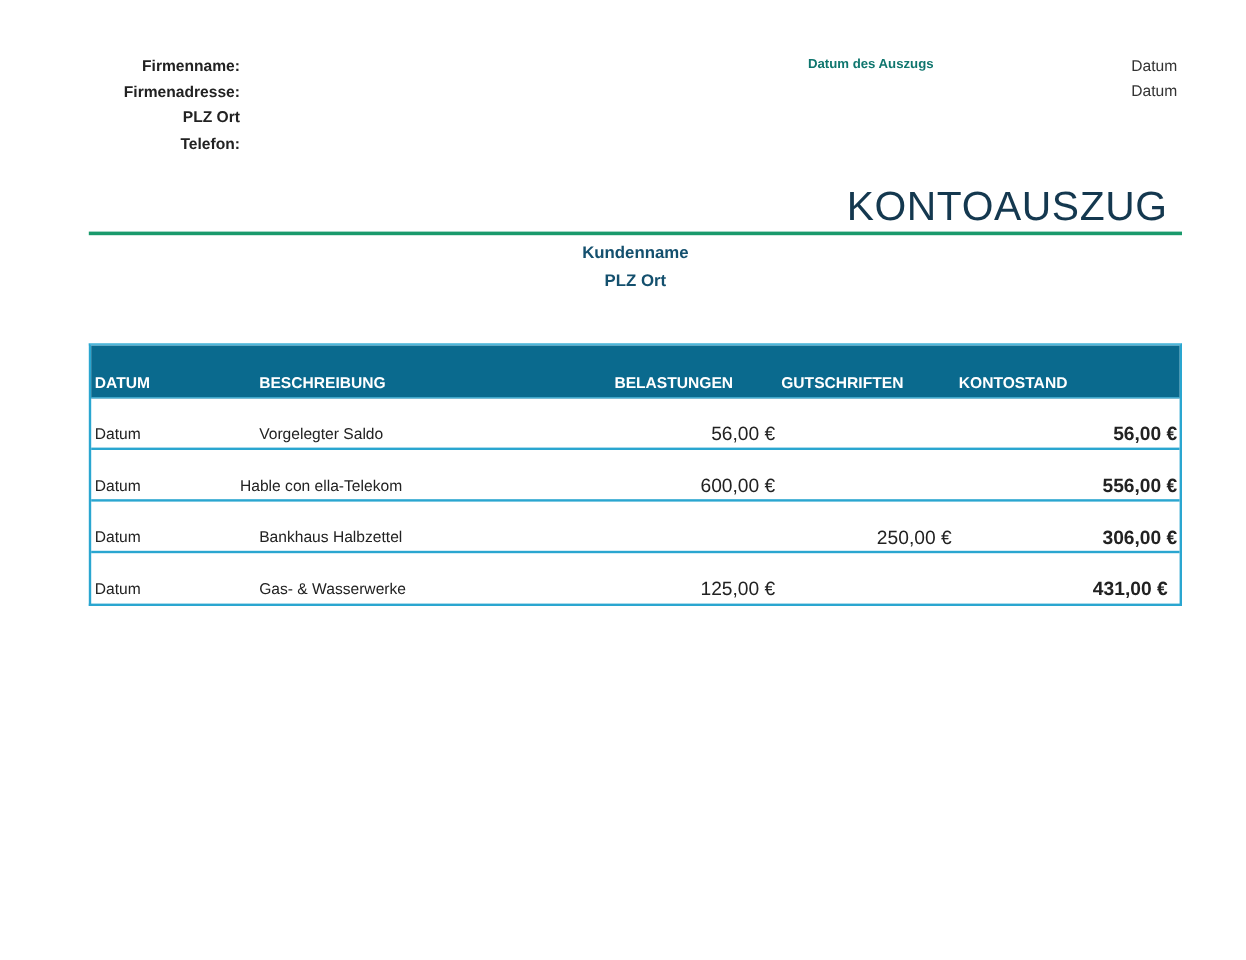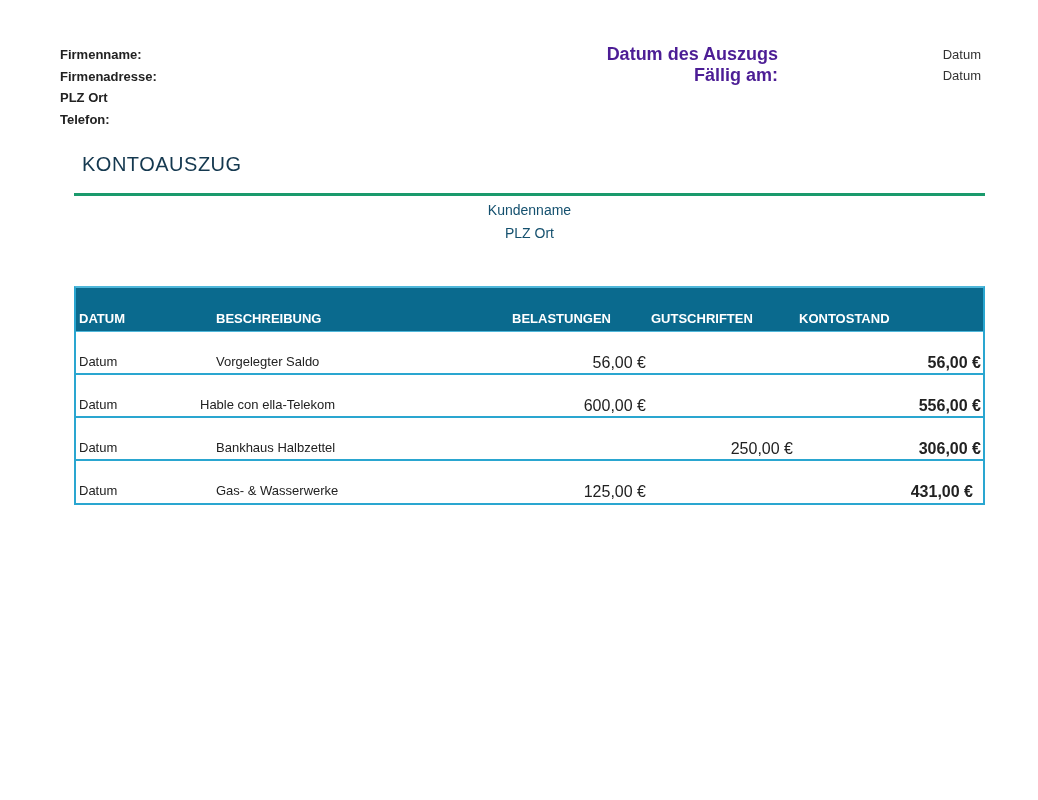--- a/index.html
+++ b/index.html
@@ -3,41 +3,41 @@
 <meta charset="utf-8">
 <style>
   html, body { margin: 0; padding: 0; background: #ffffff; }
   body {
     width: 1038px; height: 800px; position: relative; overflow: hidden;
     font-family: "Liberation Sans", "DejaVu Sans", sans-serif;
     color: #222;
   }
   .company-block {
     position: absolute; left: 60px; top: 44px; width: 140px;
-    font-weight: bold; font-size: 13px; line-height: 21.5px; color: #222;
+    text-align: right; font-weight: bold; font-size: 13px; line-height: 21.5px; color: #222;
   }
   .stmt-labels {
     position: absolute; left: 600px; top: 44px; width: 178px;
-    text-align: right; font-weight: bold; font-size: 18px; line-height: 21px; color: #4c1d95;
+    text-align: right; font-weight: bold; font-size: 11px; line-height: 21px; color: #0f766e;
   }
   .stmt-values {
     position: absolute; left: 880px; top: 44px; width: 101px;
     text-align: right; font-size: 13px; line-height: 21px; color: #333;
   }
   .title {
-    position: absolute; left: 82px; top: 153px; width: 911px;
-    text-align: left; font-size: 20px; color: #14384f; letter-spacing: 0.5px;
+    position: absolute; left: 62px; top: 153px; width: 911px;
+    text-align: right; font-size: 34px; color: #14384f; letter-spacing: 0.5px;
   }
   .rule {
     position: absolute; left: 74px; top: 193px; width: 911px; height: 3px;
     background: #1a9a6c;
   }
   .customer {
     position: absolute; left: 74px; top: 199px; width: 911px;
-    text-align: center; font-weight: normal; font-size: 14px; line-height: 22.5px; color: #14506e;
+    text-align: center; font-weight: bold; font-size: 14px; line-height: 22.5px; color: #14506e;
   }
   .table {
     position: absolute; left: 74px; top: 286px; width: 911px;
     border: 2px solid #2aa6d0; border-top: 2px solid #4fb7da; box-sizing: border-box;
   }
   .thead {
     background: #0a6a8e; height: 43px; position: relative;
     border-bottom: 1px solid #4fb7da;
   }
   .th {
@@ -56,21 +56,20 @@
 
 <div class="company-block">
   <div>Firmenname:</div>
   <div>Firmenadresse:</div>
   <div>PLZ Ort</div>
   <div>Telefon:</div>
 </div>
 
 <div class="stmt-labels">
   <div>Datum des Auszugs</div>
-  <div>Fällig am:</div>
 </div>
 <div class="stmt-values">
   <div>Datum</div>
   <div>Datum</div>
 </div>
 
 <div class="title">KONTOAUSZUG</div>
 <div class="rule"></div>
 
 <div class="customer">

